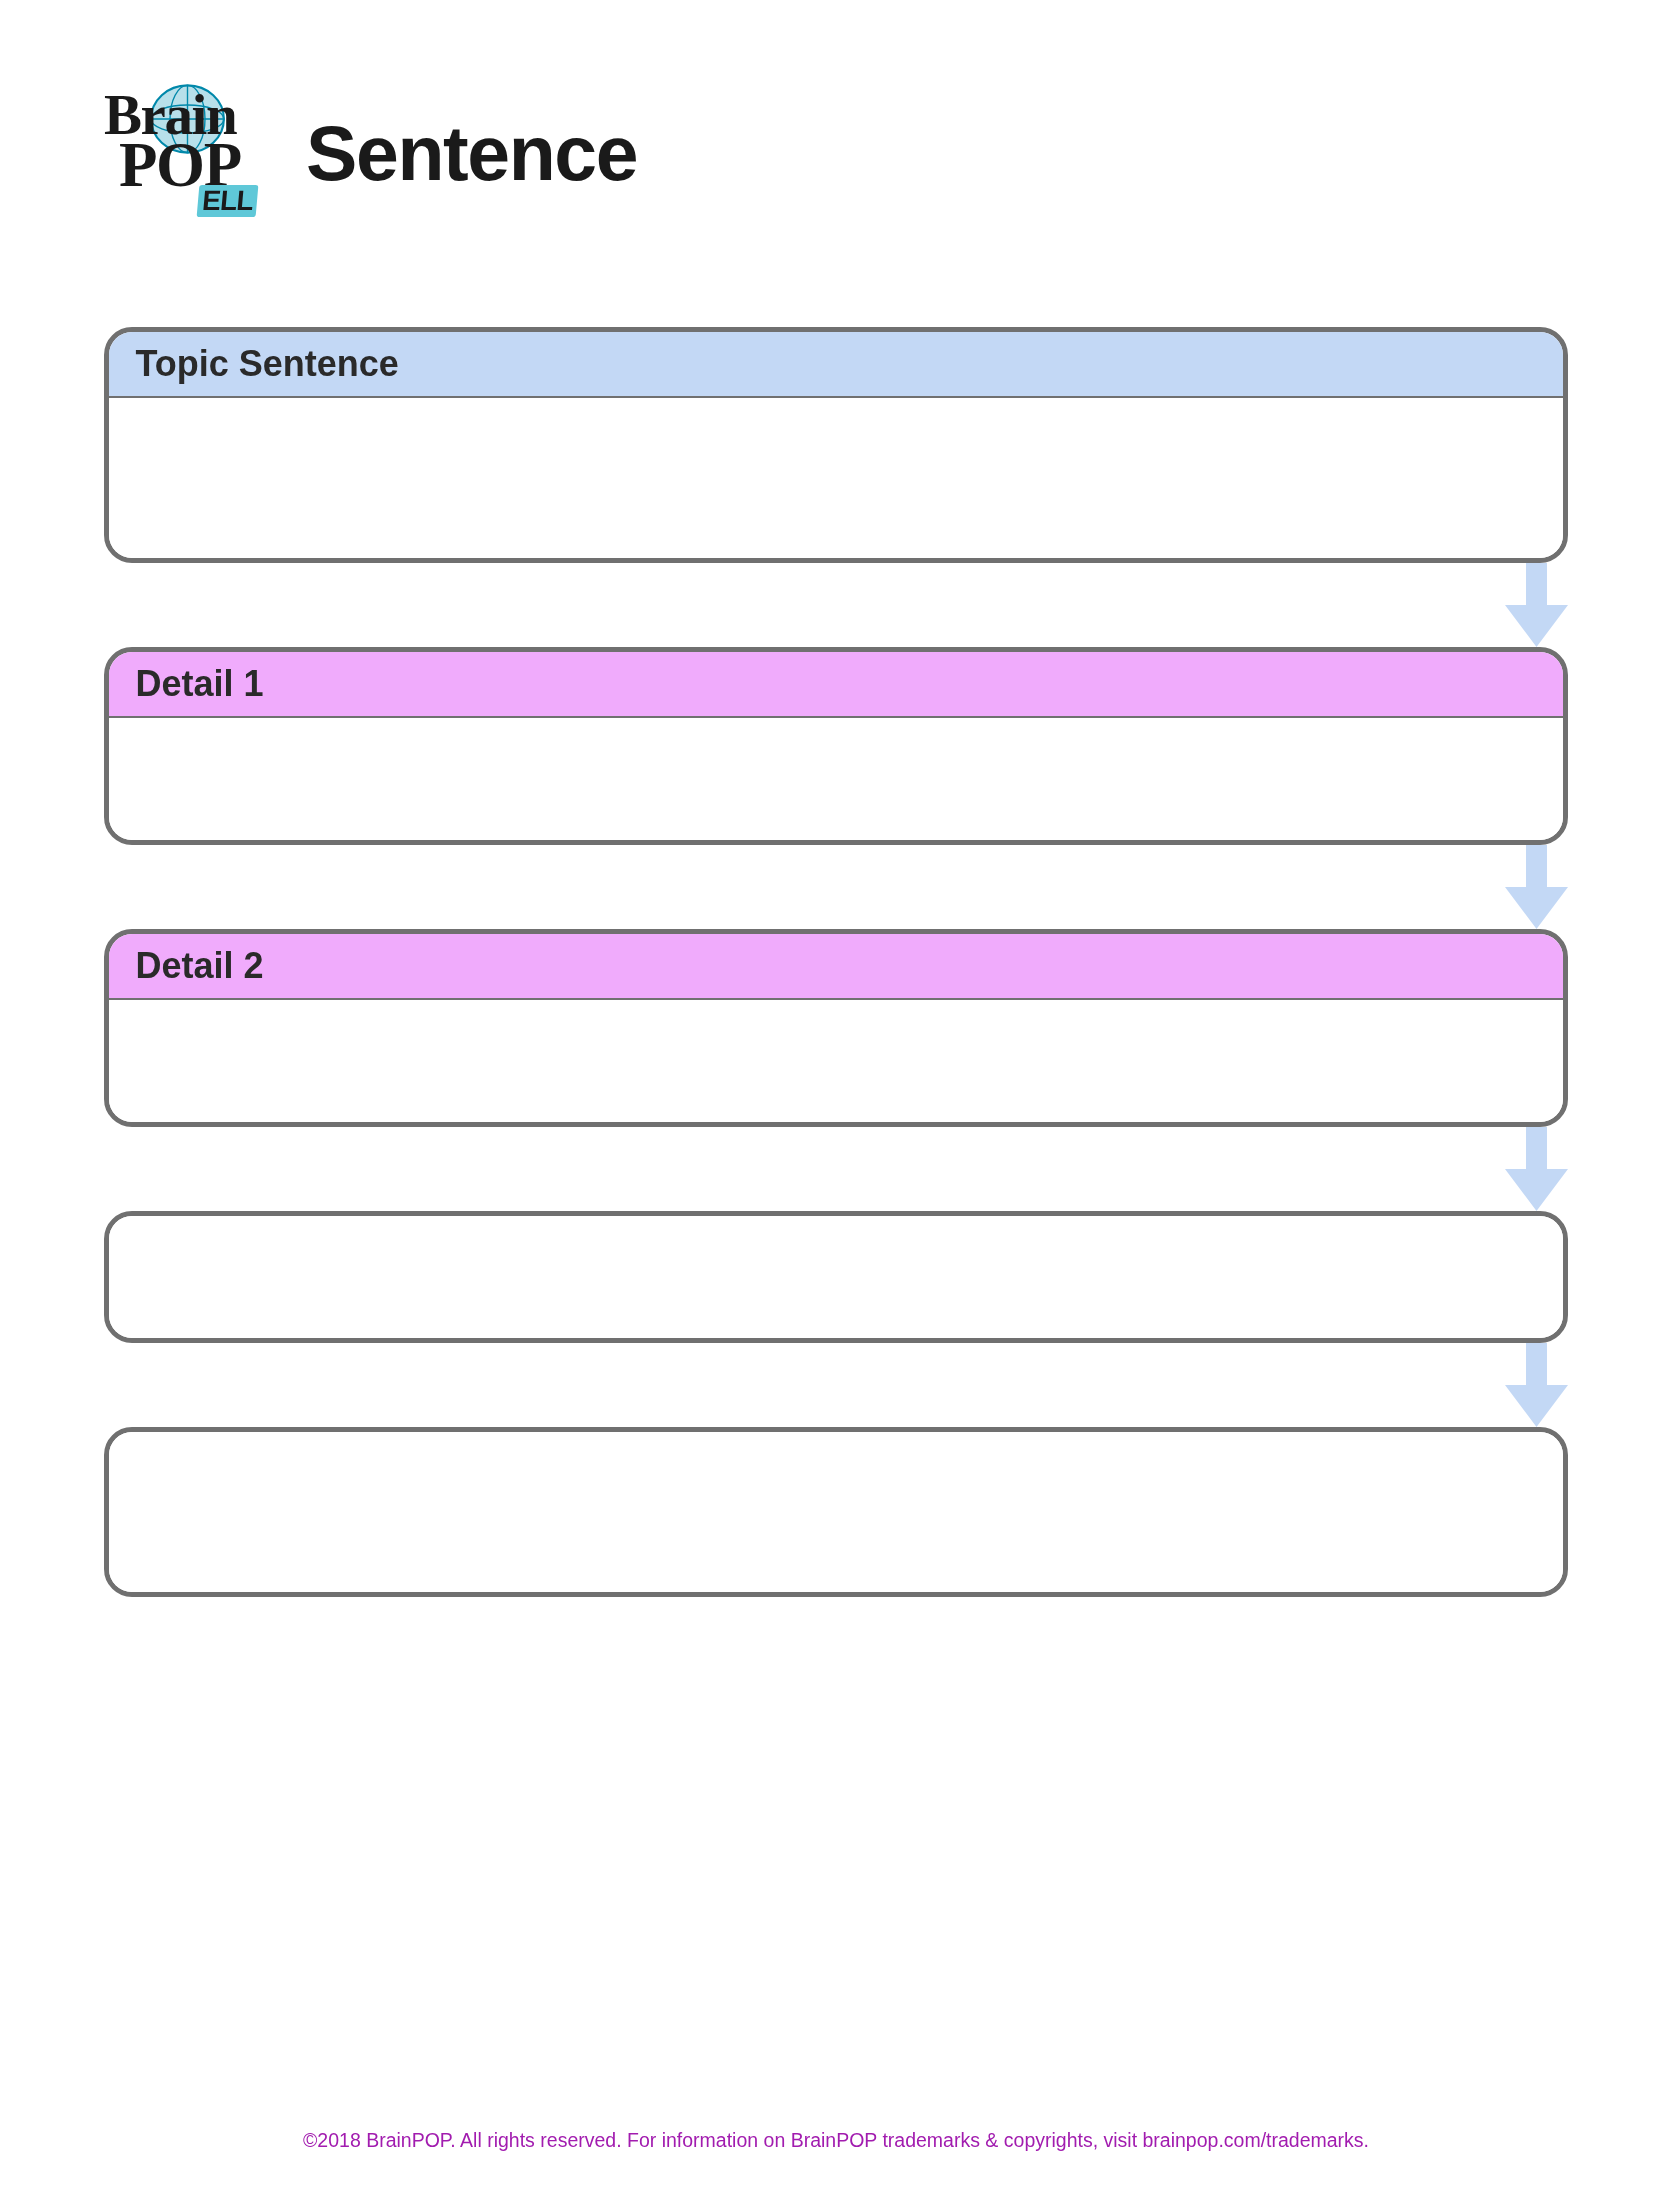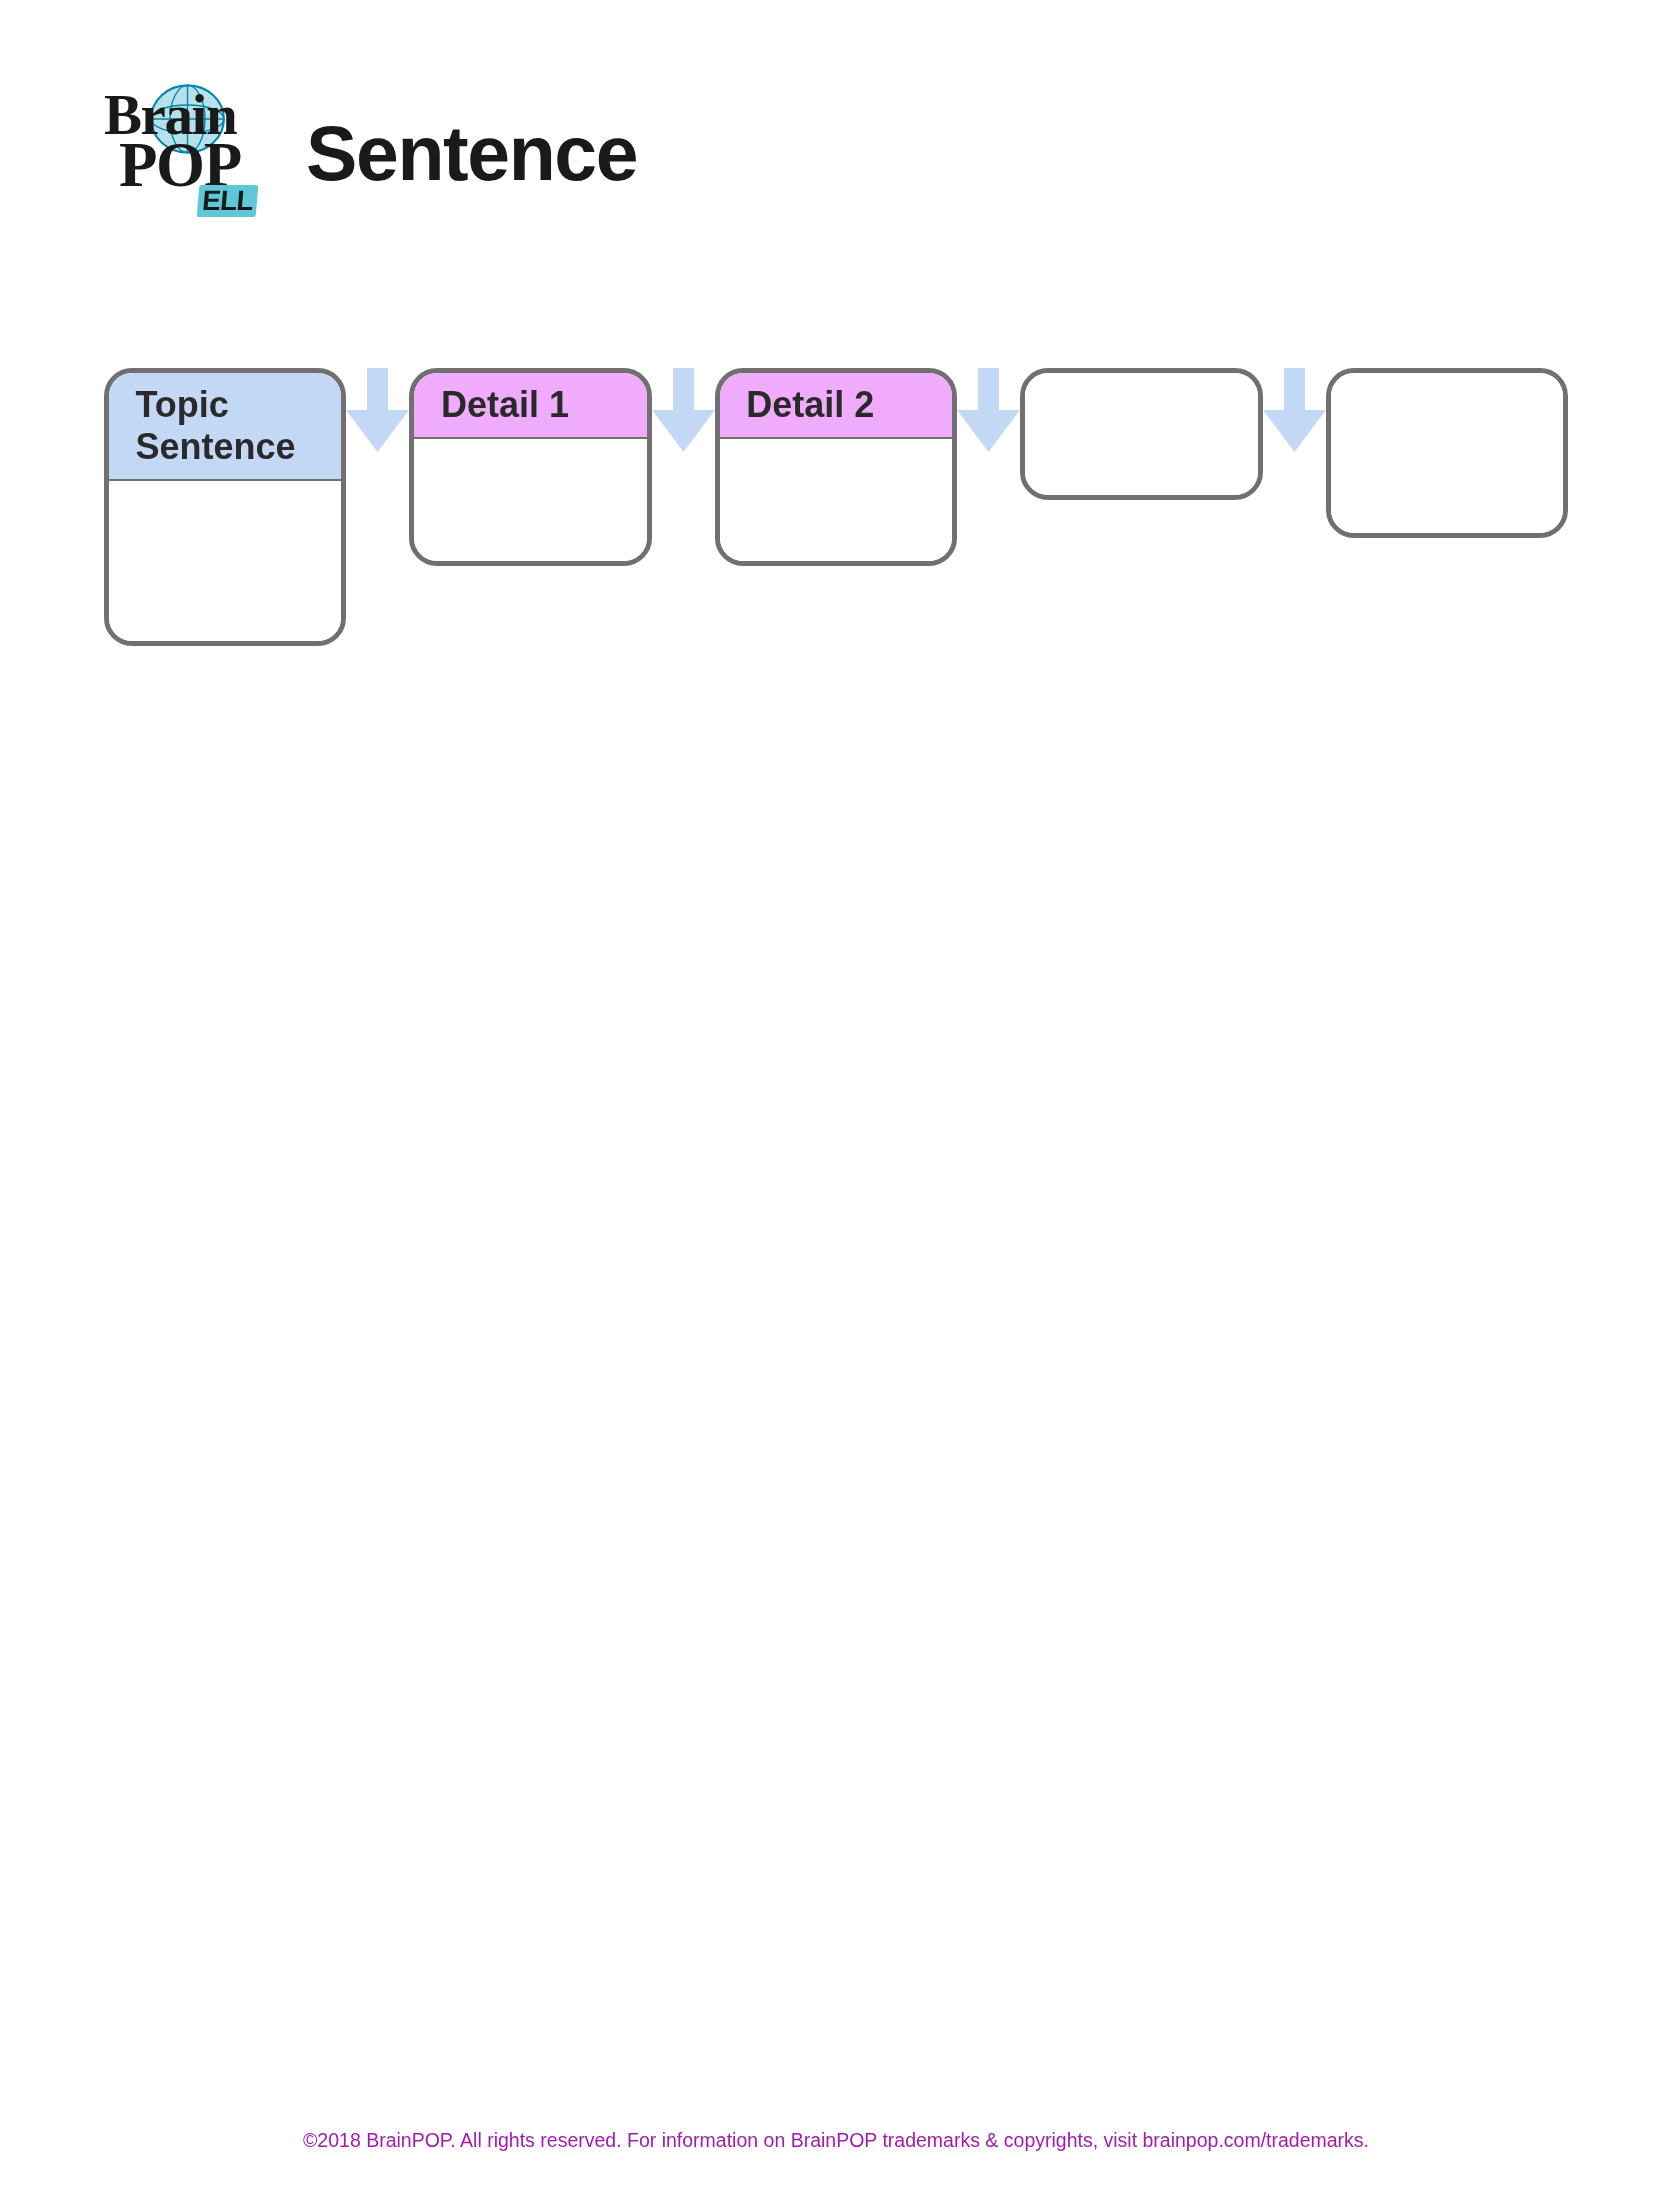--- a/index.html
+++ b/index.html
@@ -12,21 +12,20 @@
       height: 2194px;
       background: #ffffff;
       font-family: Arial, Helvetica, sans-serif;
       position: relative;
     }
     .page-container {
       padding: 84px 104px 42px 104px;
       height: 100%;
       display: flex;
       flex-direction: column;
-      gap: 41px;
     }
     .header-row {
       display: flex;
       align-items: center;
       gap: 42px;
       margin-bottom: 104px;
     }
     .logo {
       width: 160px;
       height: 139px;
@@ -72,22 +71,22 @@
       letter-spacing: -0.7px;
     }
     .page-title {
       font-size: 77px;
       font-weight: 900;
       color: #1a1a1a;
       letter-spacing: -1.4px;
     }
     .boxes-container {
       display: flex;
-      flex-direction: row;
-      align-items: flex-start;
+      flex-direction: column;
+      align-items: flex-end;
       flex: 1;
     }
     .box {
       width: 100%;
       border: 5.6px solid #707070;
       border-radius: 28px;
       background: #ffffff;
       overflow: hidden;
     }
     .box-header {

